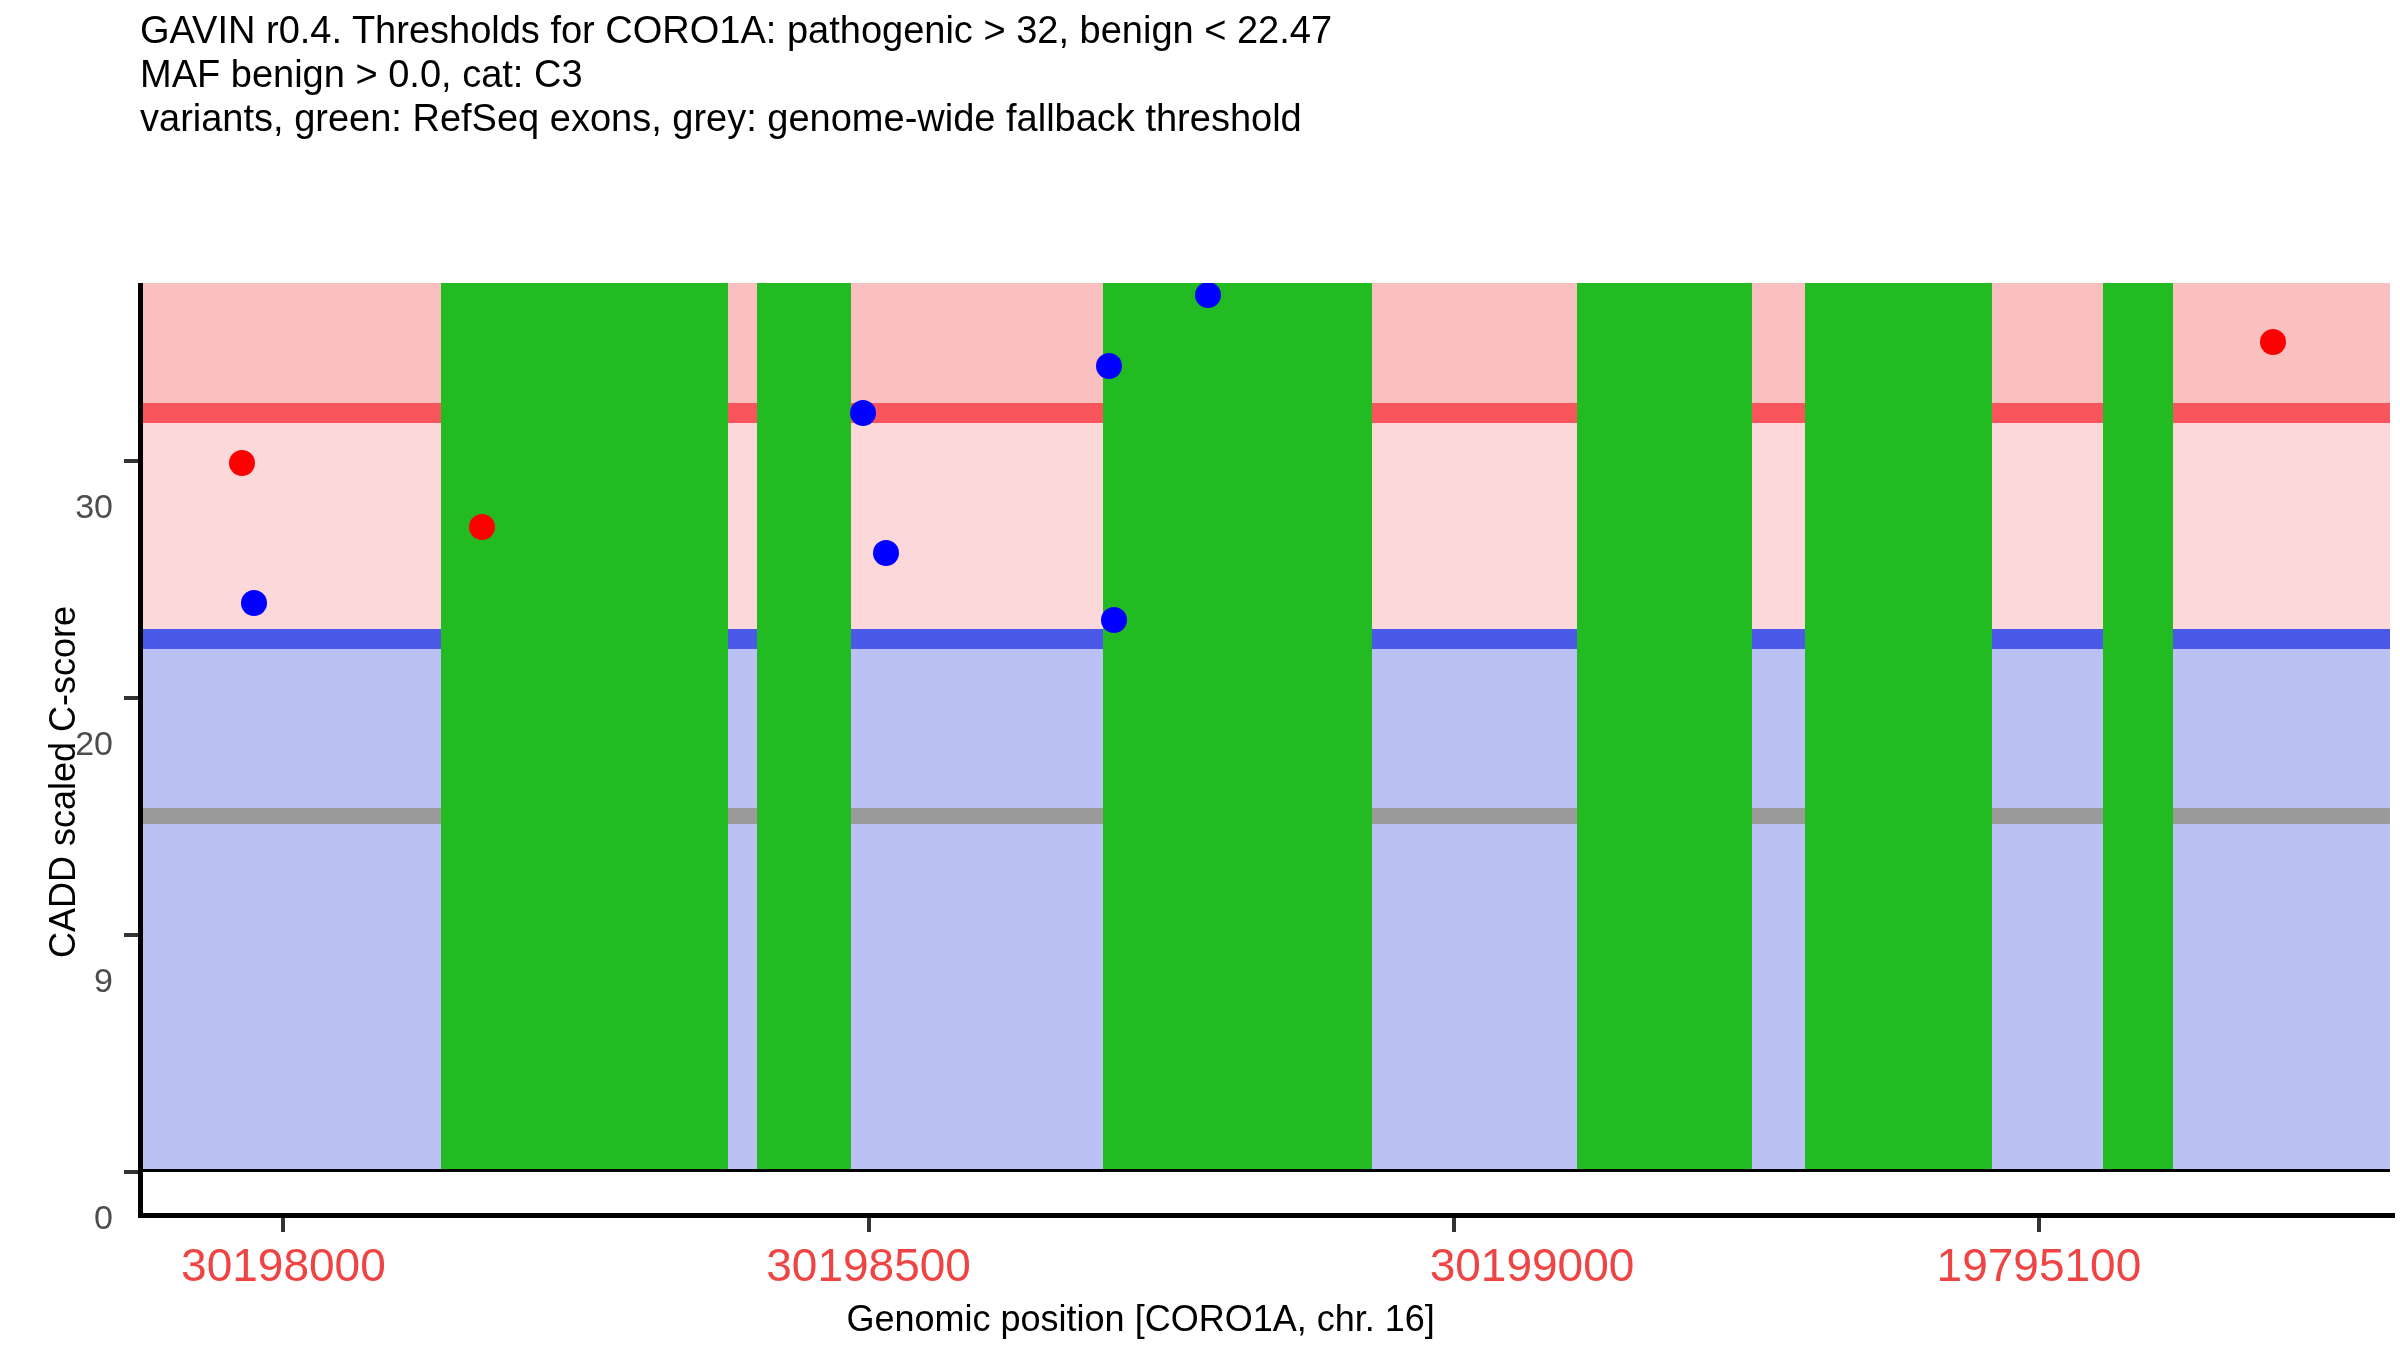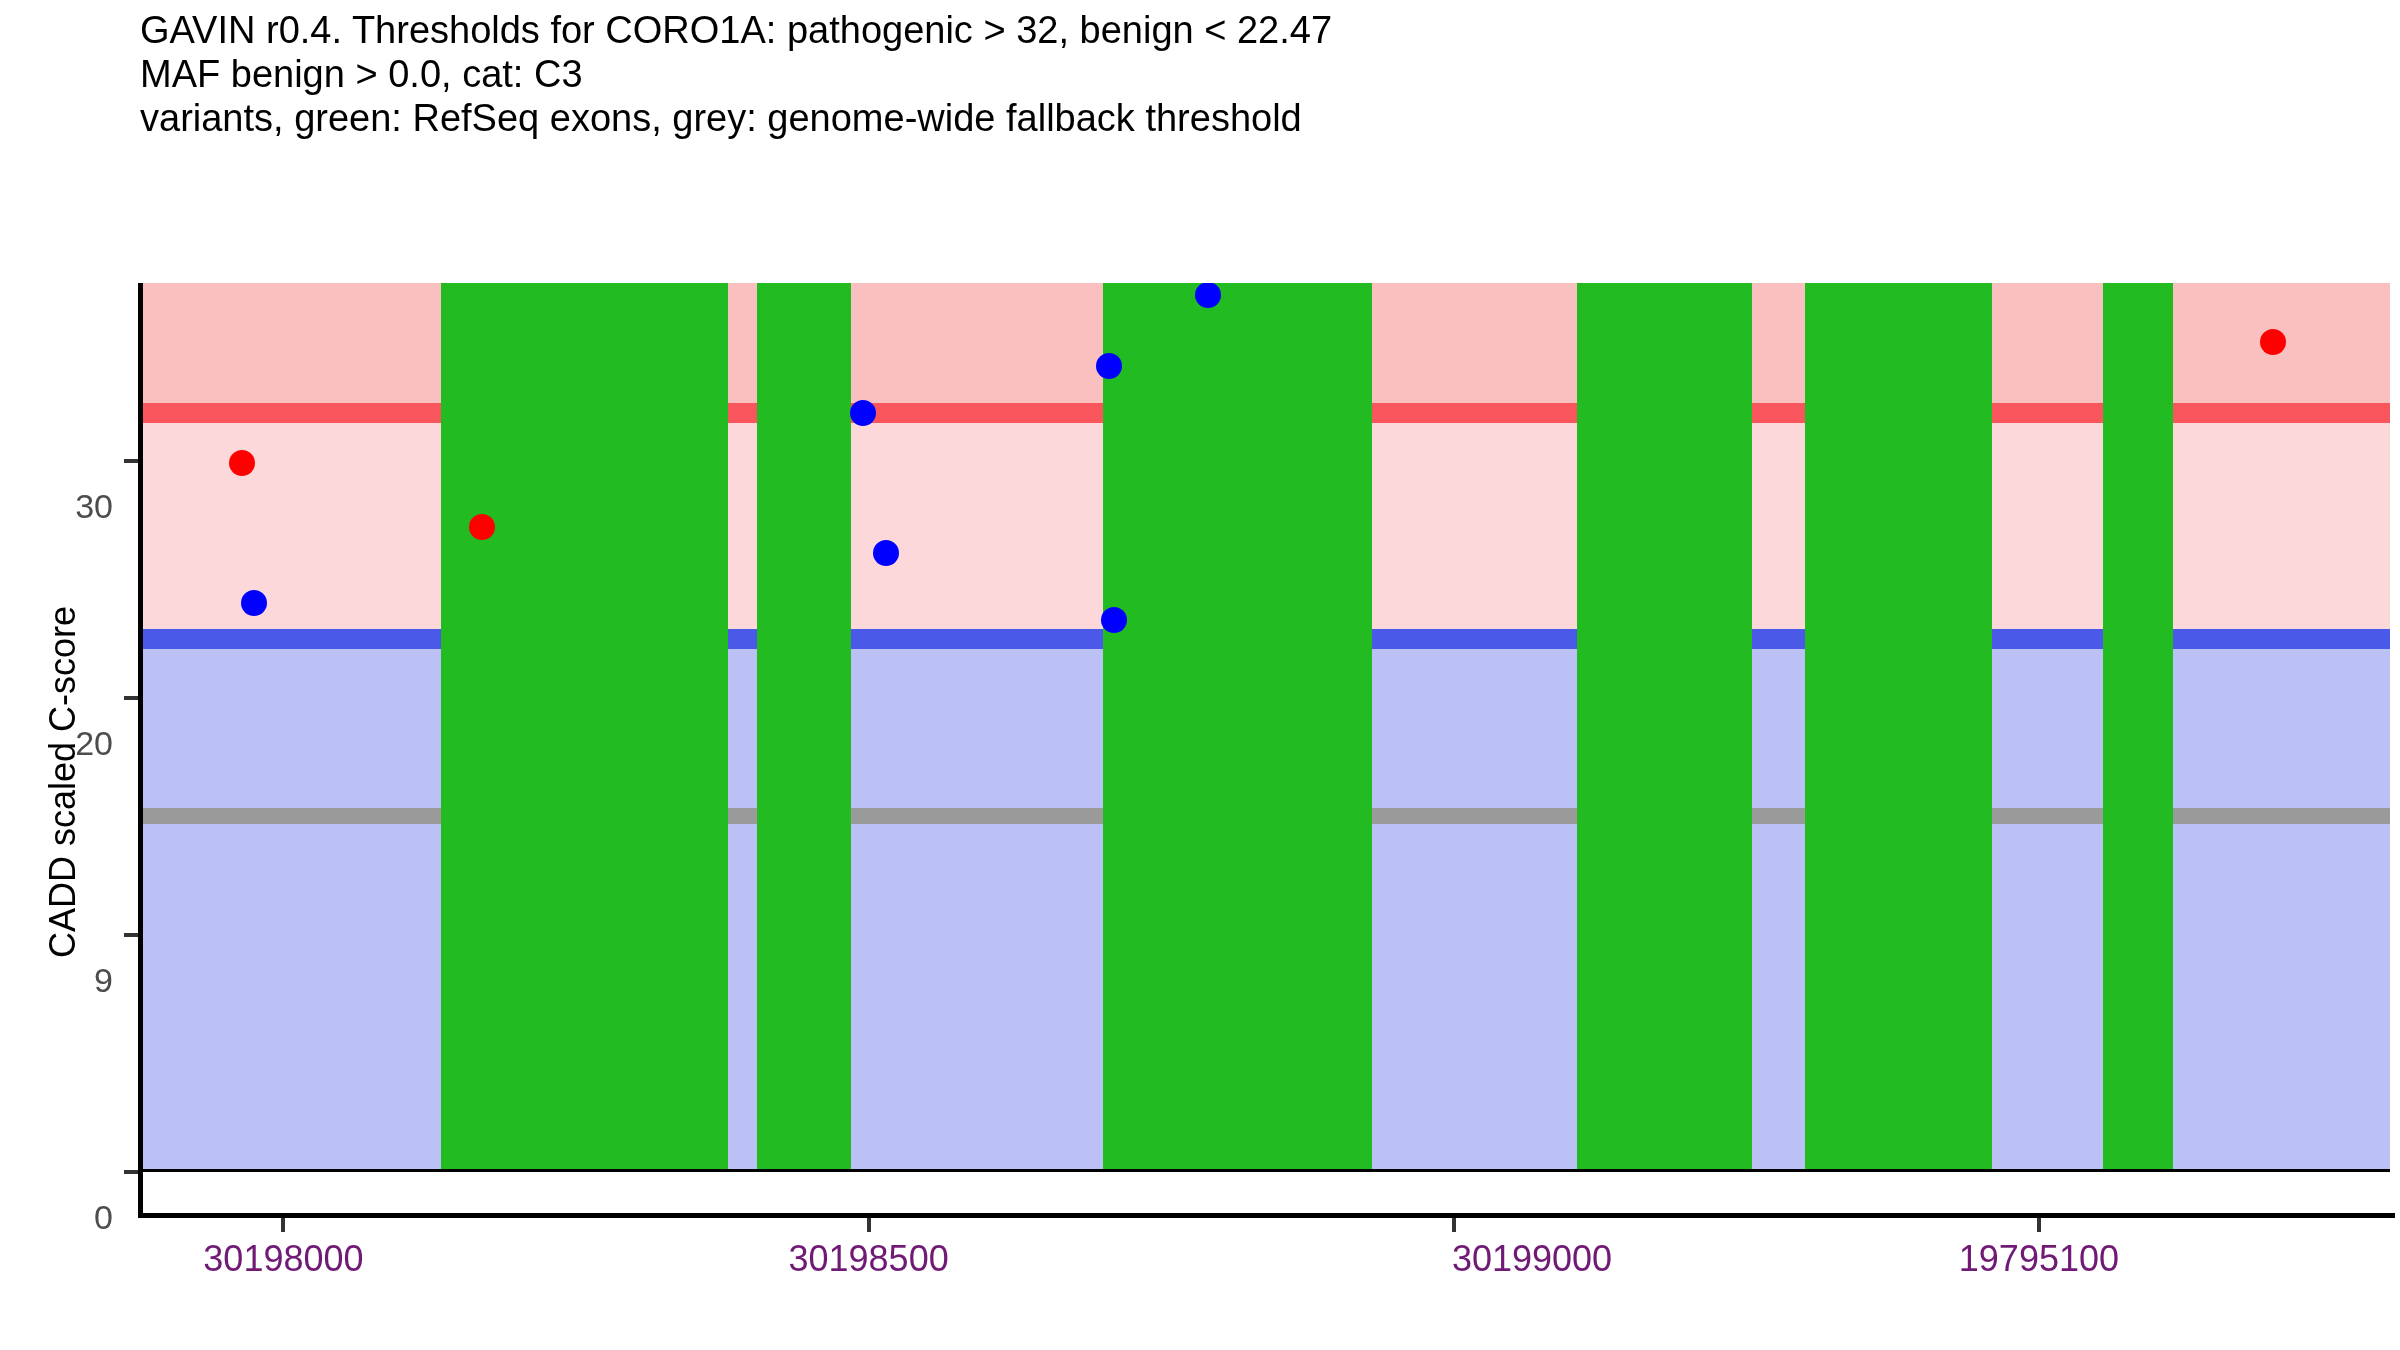--- a/index.html
+++ b/index.html
@@ -7,21 +7,21 @@
   #stage{position:relative;width:2400px;height:1350px;background:#fff;padding-left:18px;}
 
   .title-block{position:absolute;left:140px;top:8px;width:2200px;}
   .title-line{font-size:38px;line-height:44px;color:#000;white-space:pre;}
 
   .ylab{position:absolute;font-size:36px;color:#000;
         transform-origin:0 0;transform:rotate(-90deg);white-space:nowrap;}
   .xlab{position:absolute;font-size:36px;color:#000;white-space:nowrap;}
 
   .ytick-label{position:absolute;font-size:34px;color:#4d4d4d;text-align:right;white-space:nowrap;margin-top:48px;}
-  .xtick-label{position:absolute;font-size:36px;color:#701a75;white-space:nowrap;}
+  .xtick-label{position:absolute;font-size:46px;color:#ef4444;white-space:nowrap;}
   .ytick-mark{position:absolute;background:#333;height:4px;width:14px;}
   .xtick-mark{position:absolute;background:#333;width:4px;height:14px;}
 
   .axis-line-y{position:absolute;background:#000;width:5px;}
   .axis-line-x{position:absolute;background:#000;height:5px;}
 
   #panel{position:absolute;overflow:hidden;background:#ffffff;}
   .band{position:absolute;left:0;width:100%;}
   .exon{position:absolute;background:#22bb22;}
   .thr{position:absolute;left:0;width:100%;}
@@ -32,20 +32,21 @@
 
 <div id="stage">
 
   <div class="title-block">
     <div class="title-line">GAVIN r0.4. Thresholds for CORO1A: pathogenic &gt; 32, benign &lt; 22.47</div>
     <div class="title-line">MAF benign &gt; 0.0, cat: C3</div>
     <div class="title-line">variants, green: RefSeq exons, grey: genome-wide fallback threshold</div>
   </div>
 
   <div class="ylab" id="ylab" style="left: 42px; top: 957.5px;">CADD scaled C-score</div>
+  <div class="xlab" id="xlab" style="left: 846.5px; top: 1298px;">Genomic position [CORO1A, chr. 16]</div>
 
   <div class="axis-line-y" id="yaxisline" style="left: 138px; top: 283px; height: 930px;"></div>
   <div class="axis-line-x" id="xaxisline" style="left: 138px; top: 1213px; width: 2257px;"></div>
 
   <div id="yticks">
       <div class="ytick-mark" style="left: 124px; top: 1170px;"></div>
       <div class="ytick-label" style="left: 3px; top: 1150px; width: 110px;">0</div>
       <div class="ytick-mark" style="left: 124px; top: 932.933px;"></div>
       <div class="ytick-label" style="left: 3px; top: 912.933px; width: 110px;">9</div>
       <div class="ytick-mark" style="left: 124px; top: 695.867px;"></div>

